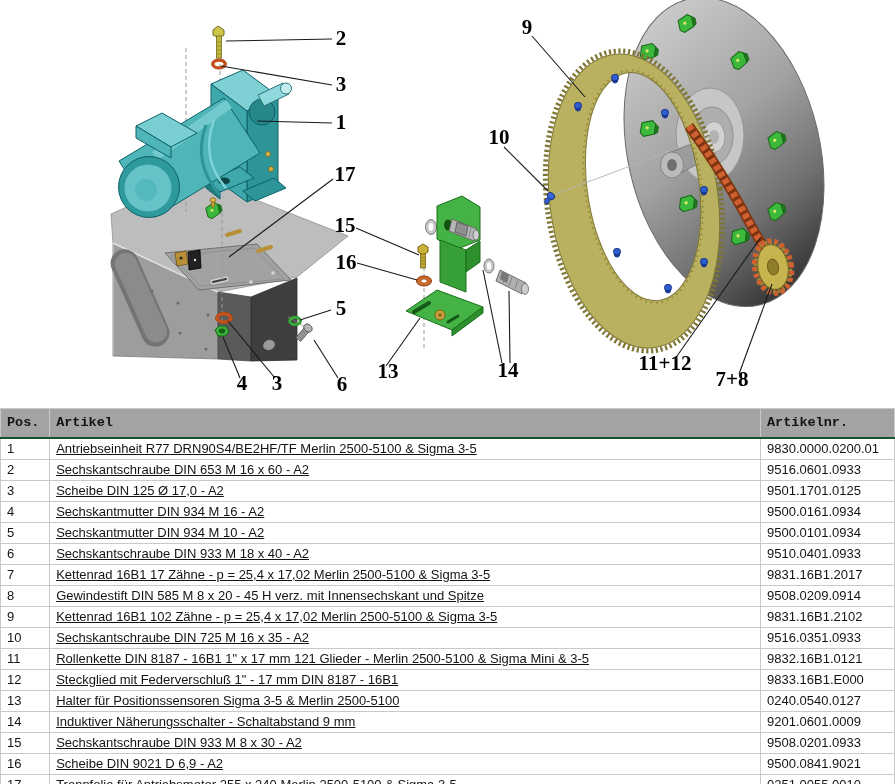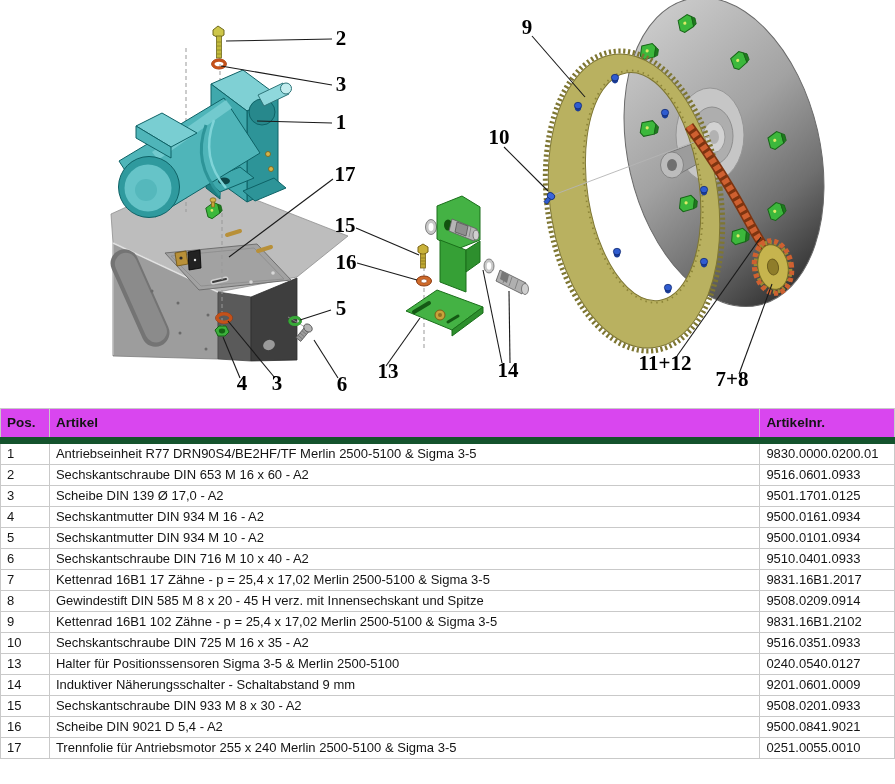--- a/index.html
+++ b/index.html
@@ -4,24 +4,24 @@
 <style>
   html,body{margin:0;padding:0;background:#fff;}
   .stage{position:relative;width:895px;height:784px;overflow:hidden;background:#fff;
          font-family:"Liberation Sans",sans-serif;}
   .diagram-svg{position:absolute;top:0;left:0;}
   .co{font-family:"Liberation Serif",serif;font-weight:bold;font-size:21px;fill:#000;}
   table.parts{position:absolute;top:408px;left:0;width:895px;border-collapse:collapse;
 　    table-layout:fixed;font-size:13px;color:#141414;}
   table.parts th, table.parts td{border:1px solid #c9c9c9;padding:0 6px;text-align:left;
       white-space:nowrap;overflow:visible;font-weight:normal;height:20px;line-height:20px;}
-  table.parts thead th{background:#d946ef;font-weight:bold;height:28px;line-height:28px;
-      border-bottom:7px solid #14532d;font-size:13.5px;}
+  table.parts thead th{background:#a3a3a3;font-weight:bold;height:28px;line-height:28px;
+      border-bottom:2px solid #14532d;font-size:13.5px;font-family:Liberation Mono, monospace;}
   .col-pos{width:37px;}
-  .col-artikel{width:735px;}
+  .col-artikel{width:735px;text-decoration:underline;}
   .col-artikelnr{width:123px;margin-left:28px;}
 </style>
 </head>
 <body>
 
 <div class="stage">
 
 <svg class="diagram-svg" width="895" height="409" viewBox="0 0 895 409">
   <defs>
     <linearGradient id="discG" x1="0.3" y1="0" x2="0.62" y2="1">
@@ -292,36 +292,36 @@
           <td class="col-artikel">Antriebseinheit R77 DRN90S4/BE2HF/TF Merlin 2500-5100 &amp; Sigma 3-5</td>
           <td class="col-artikelnr">9830.0000.0200.01</td>
         </tr>
         <tr>
           <td class="col-pos">2</td>
           <td class="col-artikel">Sechskantschraube DIN 653 M 16 x 60 - A2</td>
           <td class="col-artikelnr">9516.0601.0933</td>
         </tr>
         <tr>
           <td class="col-pos">3</td>
-          <td class="col-artikel">Scheibe DIN 139 Ø 17,0 - A2</td>
+          <td class="col-artikel">Scheibe DIN 125 Ø 17,0 - A2</td>
           <td class="col-artikelnr">9501.1701.0125</td>
         </tr>
         <tr>
           <td class="col-pos">4</td>
           <td class="col-artikel">Sechskantmutter DIN 934 M 16 - A2</td>
           <td class="col-artikelnr">9500.0161.0934</td>
         </tr>
         <tr>
           <td class="col-pos">5</td>
           <td class="col-artikel">Sechskantmutter DIN 934 M 10 - A2</td>
           <td class="col-artikelnr">9500.0101.0934</td>
         </tr>
         <tr>
           <td class="col-pos">6</td>
-          <td class="col-artikel">Sechskantschraube DIN 716 M 10 x 40 - A2</td>
+          <td class="col-artikel">Sechskantschraube DIN 933 M 18 x 40 - A2</td>
           <td class="col-artikelnr">9510.0401.0933</td>
         </tr>
         <tr>
           <td class="col-pos">7</td>
           <td class="col-artikel">Kettenrad 16B1 17 Zähne - p = 25,4 x 17,02 Merlin 2500-5100 &amp; Sigma 3-5</td>
           <td class="col-artikelnr">9831.16B1.2017</td>
         </tr>
         <tr>
           <td class="col-pos">8</td>
           <td class="col-artikel">Gewindestift DIN 585 M 8 x 20 - 45 H verz. mit Innensechskant und Spitze</td>
@@ -331,37 +331,47 @@
           <td class="col-pos">9</td>
           <td class="col-artikel">Kettenrad 16B1 102 Zähne - p = 25,4 x 17,02 Merlin 2500-5100 &amp; Sigma 3-5</td>
           <td class="col-artikelnr">9831.16B1.2102</td>
         </tr>
         <tr>
           <td class="col-pos">10</td>
           <td class="col-artikel">Sechskantschraube DIN 725 M 16 x 35 - A2</td>
           <td class="col-artikelnr">9516.0351.0933</td>
         </tr>
         <tr>
+          <td class="col-pos">11</td>
+          <td class="col-artikel">Rollenkette DIN 8187 - 16B1 1" x 17 mm 121 Glieder - Merlin 2500-5100 &amp; Sigma Mini &amp; 3-5</td>
+          <td class="col-artikelnr">9832.16B1.0121</td>
+        </tr>
+        <tr>
+          <td class="col-pos">12</td>
+          <td class="col-artikel">Steckglied mit Federverschluß 1" - 17 mm DIN 8187 - 16B1</td>
+          <td class="col-artikelnr">9833.16B1.E000</td>
+        </tr>
+        <tr>
           <td class="col-pos">13</td>
           <td class="col-artikel">Halter für Positionssensoren Sigma 3-5 &amp; Merlin 2500-5100</td>
           <td class="col-artikelnr">0240.0540.0127</td>
         </tr>
         <tr>
           <td class="col-pos">14</td>
           <td class="col-artikel">Induktiver Näherungsschalter - Schaltabstand 9 mm</td>
           <td class="col-artikelnr">9201.0601.0009</td>
         </tr>
         <tr>
           <td class="col-pos">15</td>
           <td class="col-artikel">Sechskantschraube DIN 933 M 8 x 30 - A2</td>
           <td class="col-artikelnr">9508.0201.0933</td>
         </tr>
         <tr>
           <td class="col-pos">16</td>
-          <td class="col-artikel">Scheibe DIN 9021 D 5,4 - A2</td>
+          <td class="col-artikel">Scheibe DIN 9021 D 6,9 - A2</td>
           <td class="col-artikelnr">9500.0841.9021</td>
         </tr>
         <tr>
           <td class="col-pos">17</td>
           <td class="col-artikel">Trennfolie für Antriebsmotor 255 x 240 Merlin 2500-5100 &amp; Sigma 3-5</td>
           <td class="col-artikelnr">0251.0055.0010</td>
         </tr>
       </tbody>
 </table>
 

